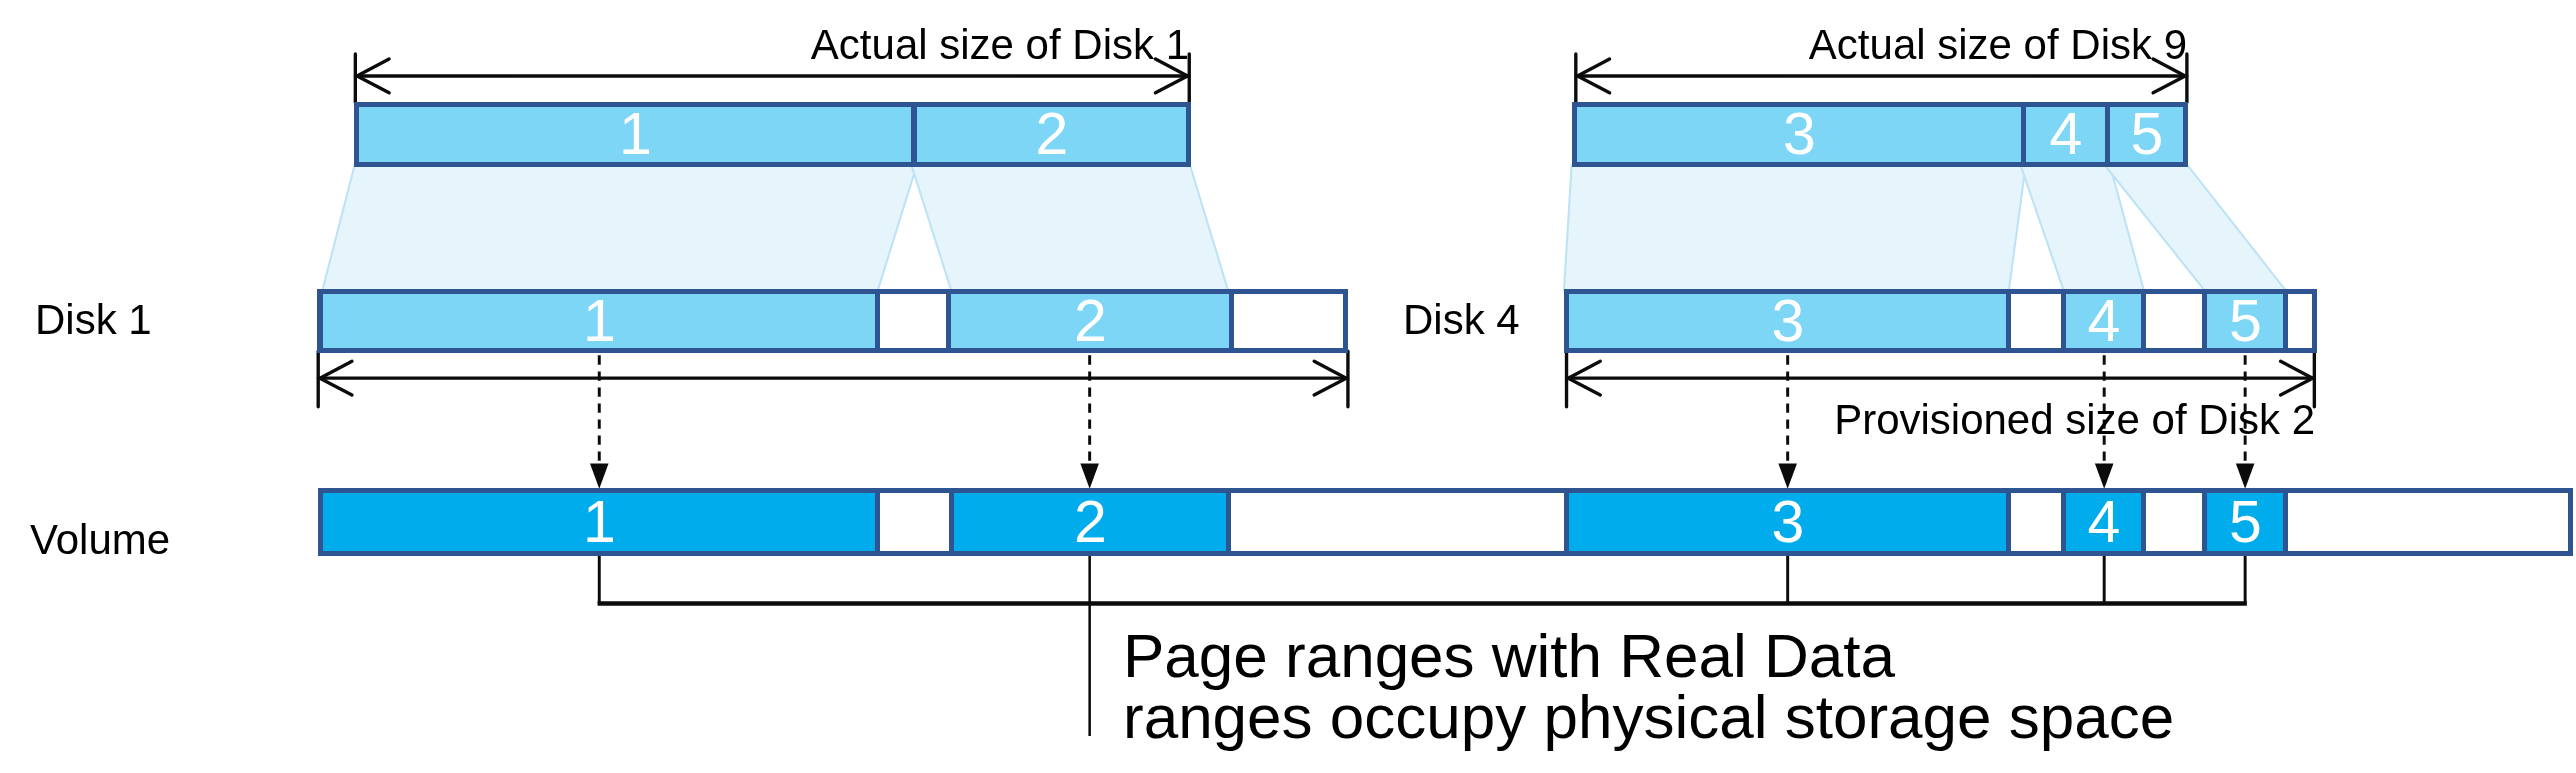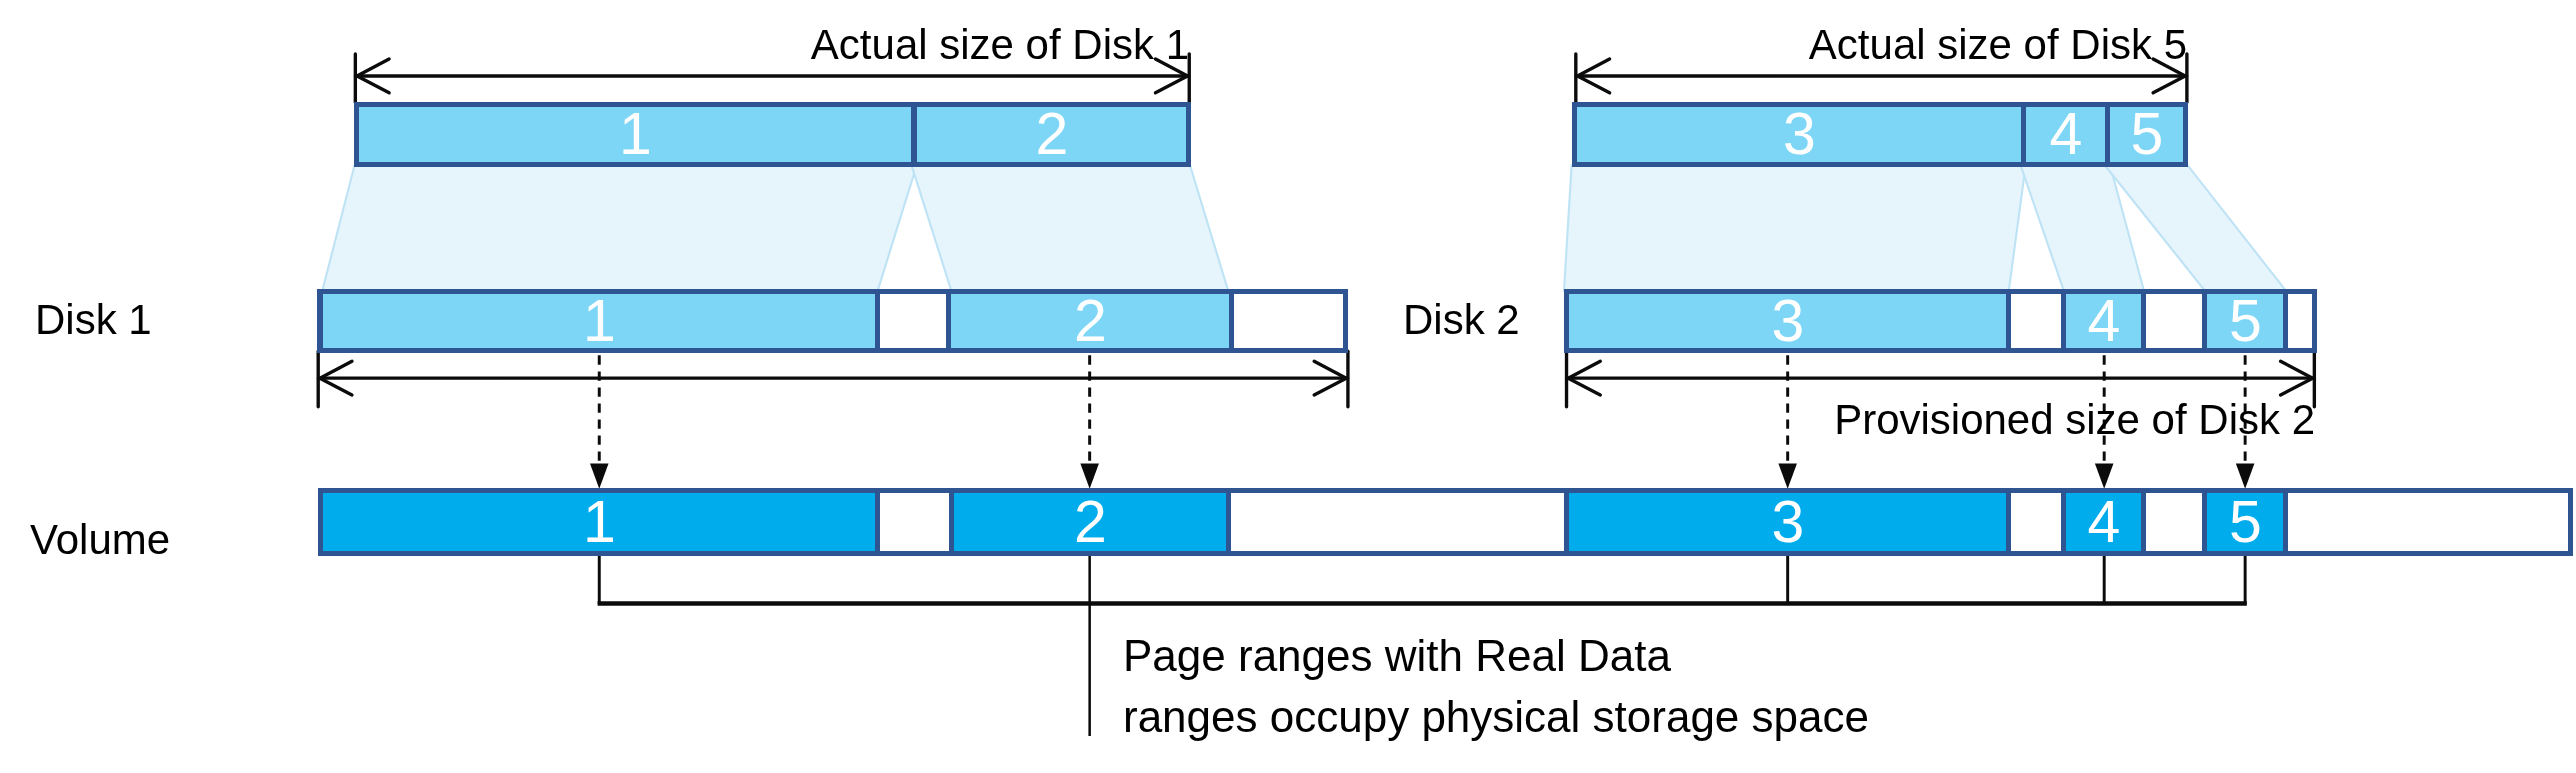--- a/index.html
+++ b/index.html
@@ -23,21 +23,21 @@
     color:var(--number-text);font-size:59px;line-height:1;
     letter-spacing:-0.8px;user-select:none;
   }
   .lbl{
     position:absolute;z-index:4;color:var(--label-text);
     font-size:42px;line-height:1.1;white-space:nowrap;
   }
   .lbl.centered{text-align:right;}
   .caption{
     position:absolute;z-index:4;color:var(--label-text);
-    font-size:44px;line-height:61px;white-space:nowrap;
+    font-size:62px;line-height:61px;white-space:nowrap;
   }
 </style>
 </head>
 <body>
 
 <div class="canvas">
 
   <svg class="underlay" width="2576" height="774" viewBox="0 0 3052 917">
 
     <g style="fill:var(--mapping-fill);stroke:var(--mapping-edge);stroke-width:2.5">
@@ -150,26 +150,26 @@
     <span class="num">3</span>
   </div>
   <div class="seg seg-vol" style="left:2061px;top:488px;width:85px;height:68px">
     <span class="num">4</span>
   </div>
   <div class="seg seg-vol" style="left:2202px;top:488px;width:86px;height:68px">
     <span class="num">5</span>
   </div>
 
   <div class="lbl centered" style="left:355px;top:22px;width:834px">Actual size of Disk 1</div>
-  <div class="lbl centered" style="left:1573px;top:22px;width:614px">Actual size of Disk 5</div>
+  <div class="lbl centered" style="left:1573px;top:22px;width:614px">Actual size of Disk 9</div>
 
   <div class="lbl centered" style="left:1567px;top:397px;width:748px">Provisioned size of Disk 2</div>
 
   <div class="lbl" style="left:35px;top:297px">Disk 1</div>
-  <div class="lbl" style="left:1403px;top:297px">Disk 2</div>
+  <div class="lbl" style="left:1403px;top:297px">Disk 4</div>
   <div class="lbl" style="left:30px;top:517px">Volume</div>
 
   <div class="caption" style="left:1123px;top:625px">
     <div>Page ranges with Real Data</div>
     <div>ranges occupy physical storage space</div>
   </div>
 
 </div>
 
 

